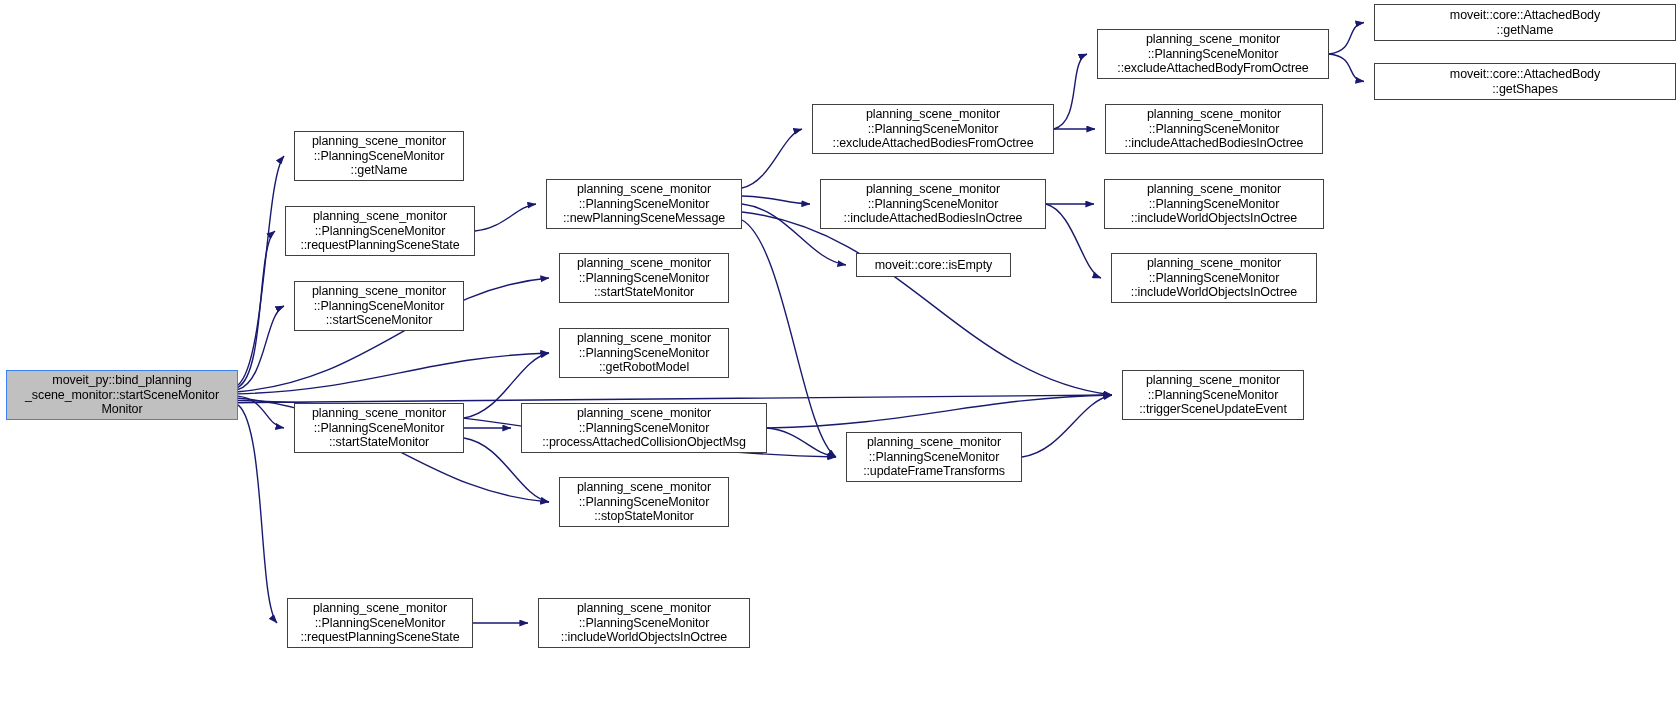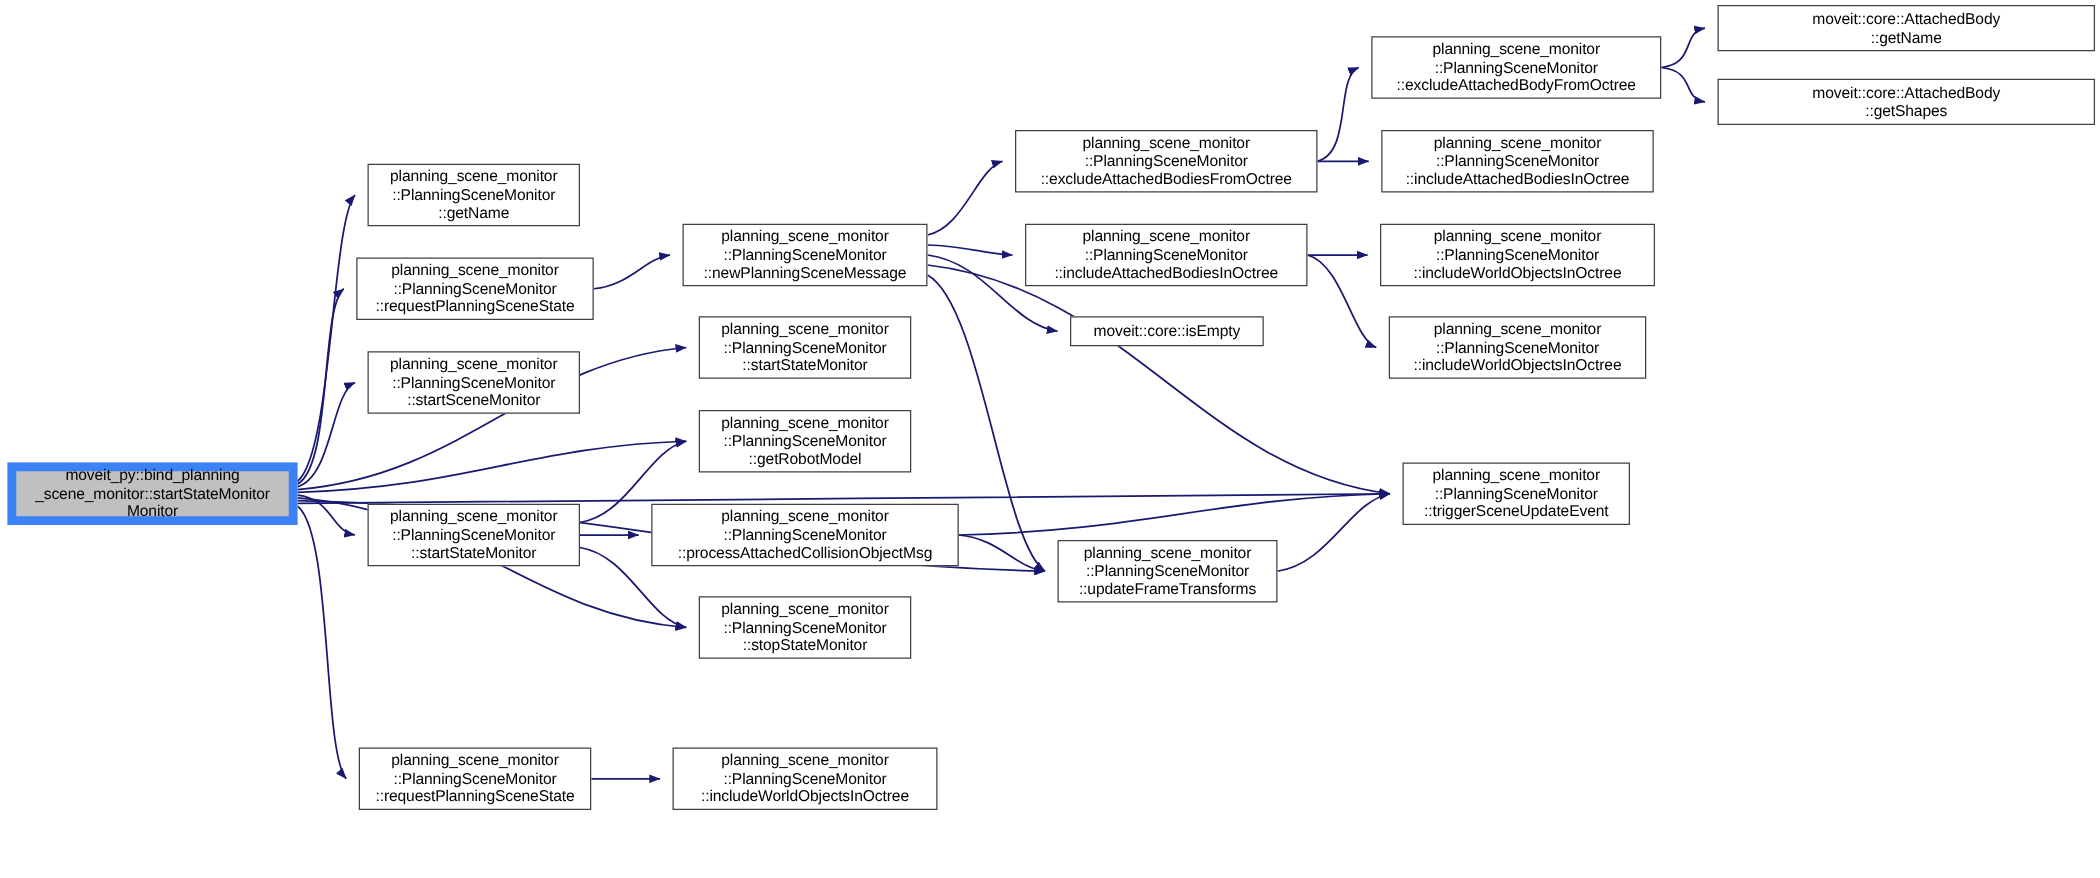--- a/index.html
+++ b/index.html
@@ -29,21 +29,21 @@
     text-align:center;
     color:#000000;
     font-size:12.5px;
     line-height:14.6px;
     letter-spacing:-0.1px;
     white-space:pre;
     z-index:2;
   }
   .node.root{
     background:#c0c0c0;
-    border:7px solid #3b82f6;
+    border:1px solid #3b82f6;
   }
   .node .ln{display:block;}
 </style>
 </head>
 <body>
 
 <div id="canvas">
   <svg id="edges">
     <defs>
       <marker id="arrowhead" markerWidth="9" markerHeight="7" refX="8.6" refY="3.5" orient="auto" markerUnits="userSpaceOnUse">
@@ -76,21 +76,21 @@
         <path d="M464,418 C503.48,411.5 518.52,359.5 549,353" fill="none" stroke="#191970" stroke-width="1.4" marker-end="url(#arrowhead)"></path>
         <path d="M464,428 L511,428" fill="none" stroke="#191970" stroke-width="1.4" marker-end="url(#arrowhead)"></path>
         <path d="M464,438 C503.48,444.4 518.52,495.6 549,502" fill="none" stroke="#191970" stroke-width="1.4" marker-end="url(#arrowhead)"></path>
         <path d="M767,428 C799.76,430.9 812.24,454.1 836,457" fill="none" stroke="#191970" stroke-width="1.4" marker-end="url(#arrowhead)"></path>
         <path d="M767,428 C915.6800000000001,424.7 972.3199999999999,398.3 1112,395" fill="none" stroke="#191970" stroke-width="1.4" marker-end="url(#arrowhead)"></path>
         <path d="M1022,457 C1063.58,450.8 1079.42,401.2 1112,395" fill="none" stroke="#191970" stroke-width="1.4" marker-end="url(#arrowhead)"></path>
         <path d="M473,623 L528,623" fill="none" stroke="#191970" stroke-width="1.4" marker-end="url(#arrowhead)"></path>
       </g>
   </svg>
   <div id="node-layer">
-      <div class="node root" style="left: 6px; top: 370px; width: 232px; height: 50px;"><span class="ln">moveit_py::bind_planning</span><span class="ln">_scene_monitor::startStateMonitor</span><span class="ln">Monitor</span></div>
+      <div class="node root" style="left: 6px; top: 370px; width: 232px; height: 50px;"><span class="ln">moveit_py::bind_planning</span><span class="ln">_scene_monitor::startSceneMonitor</span><span class="ln">Monitor</span></div>
       <div class="node" style="left: 294px; top: 131px; width: 170px; height: 50px;"><span class="ln">planning_scene_monitor</span><span class="ln">::PlanningSceneMonitor</span><span class="ln">::getName</span></div>
       <div class="node" style="left: 285px; top: 206px; width: 190px; height: 50px;"><span class="ln">planning_scene_monitor</span><span class="ln">::PlanningSceneMonitor</span><span class="ln">::requestPlanningSceneState</span></div>
       <div class="node" style="left: 294px; top: 281px; width: 170px; height: 50px;"><span class="ln">planning_scene_monitor</span><span class="ln">::PlanningSceneMonitor</span><span class="ln">::startSceneMonitor</span></div>
       <div class="node" style="left: 294px; top: 403px; width: 170px; height: 50px;"><span class="ln">planning_scene_monitor</span><span class="ln">::PlanningSceneMonitor</span><span class="ln">::startStateMonitor</span></div>
       <div class="node" style="left: 287px; top: 598px; width: 186px; height: 50px;"><span class="ln">planning_scene_monitor</span><span class="ln">::PlanningSceneMonitor</span><span class="ln">::requestPlanningSceneState</span></div>
       <div class="node" style="left: 546px; top: 179px; width: 196px; height: 50px;"><span class="ln">planning_scene_monitor</span><span class="ln">::PlanningSceneMonitor</span><span class="ln">::newPlanningSceneMessage</span></div>
       <div class="node" style="left: 559px; top: 253px; width: 170px; height: 50px;"><span class="ln">planning_scene_monitor</span><span class="ln">::PlanningSceneMonitor</span><span class="ln">::startStateMonitor</span></div>
       <div class="node" style="left: 559px; top: 328px; width: 170px; height: 50px;"><span class="ln">planning_scene_monitor</span><span class="ln">::PlanningSceneMonitor</span><span class="ln">::getRobotModel</span></div>
       <div class="node" style="left: 521px; top: 403px; width: 246px; height: 50px;"><span class="ln">planning_scene_monitor</span><span class="ln">::PlanningSceneMonitor</span><span class="ln">::processAttachedCollisionObjectMsg</span></div>
       <div class="node" style="left: 559px; top: 477px; width: 170px; height: 50px;"><span class="ln">planning_scene_monitor</span><span class="ln">::PlanningSceneMonitor</span><span class="ln">::stopStateMonitor</span></div>

